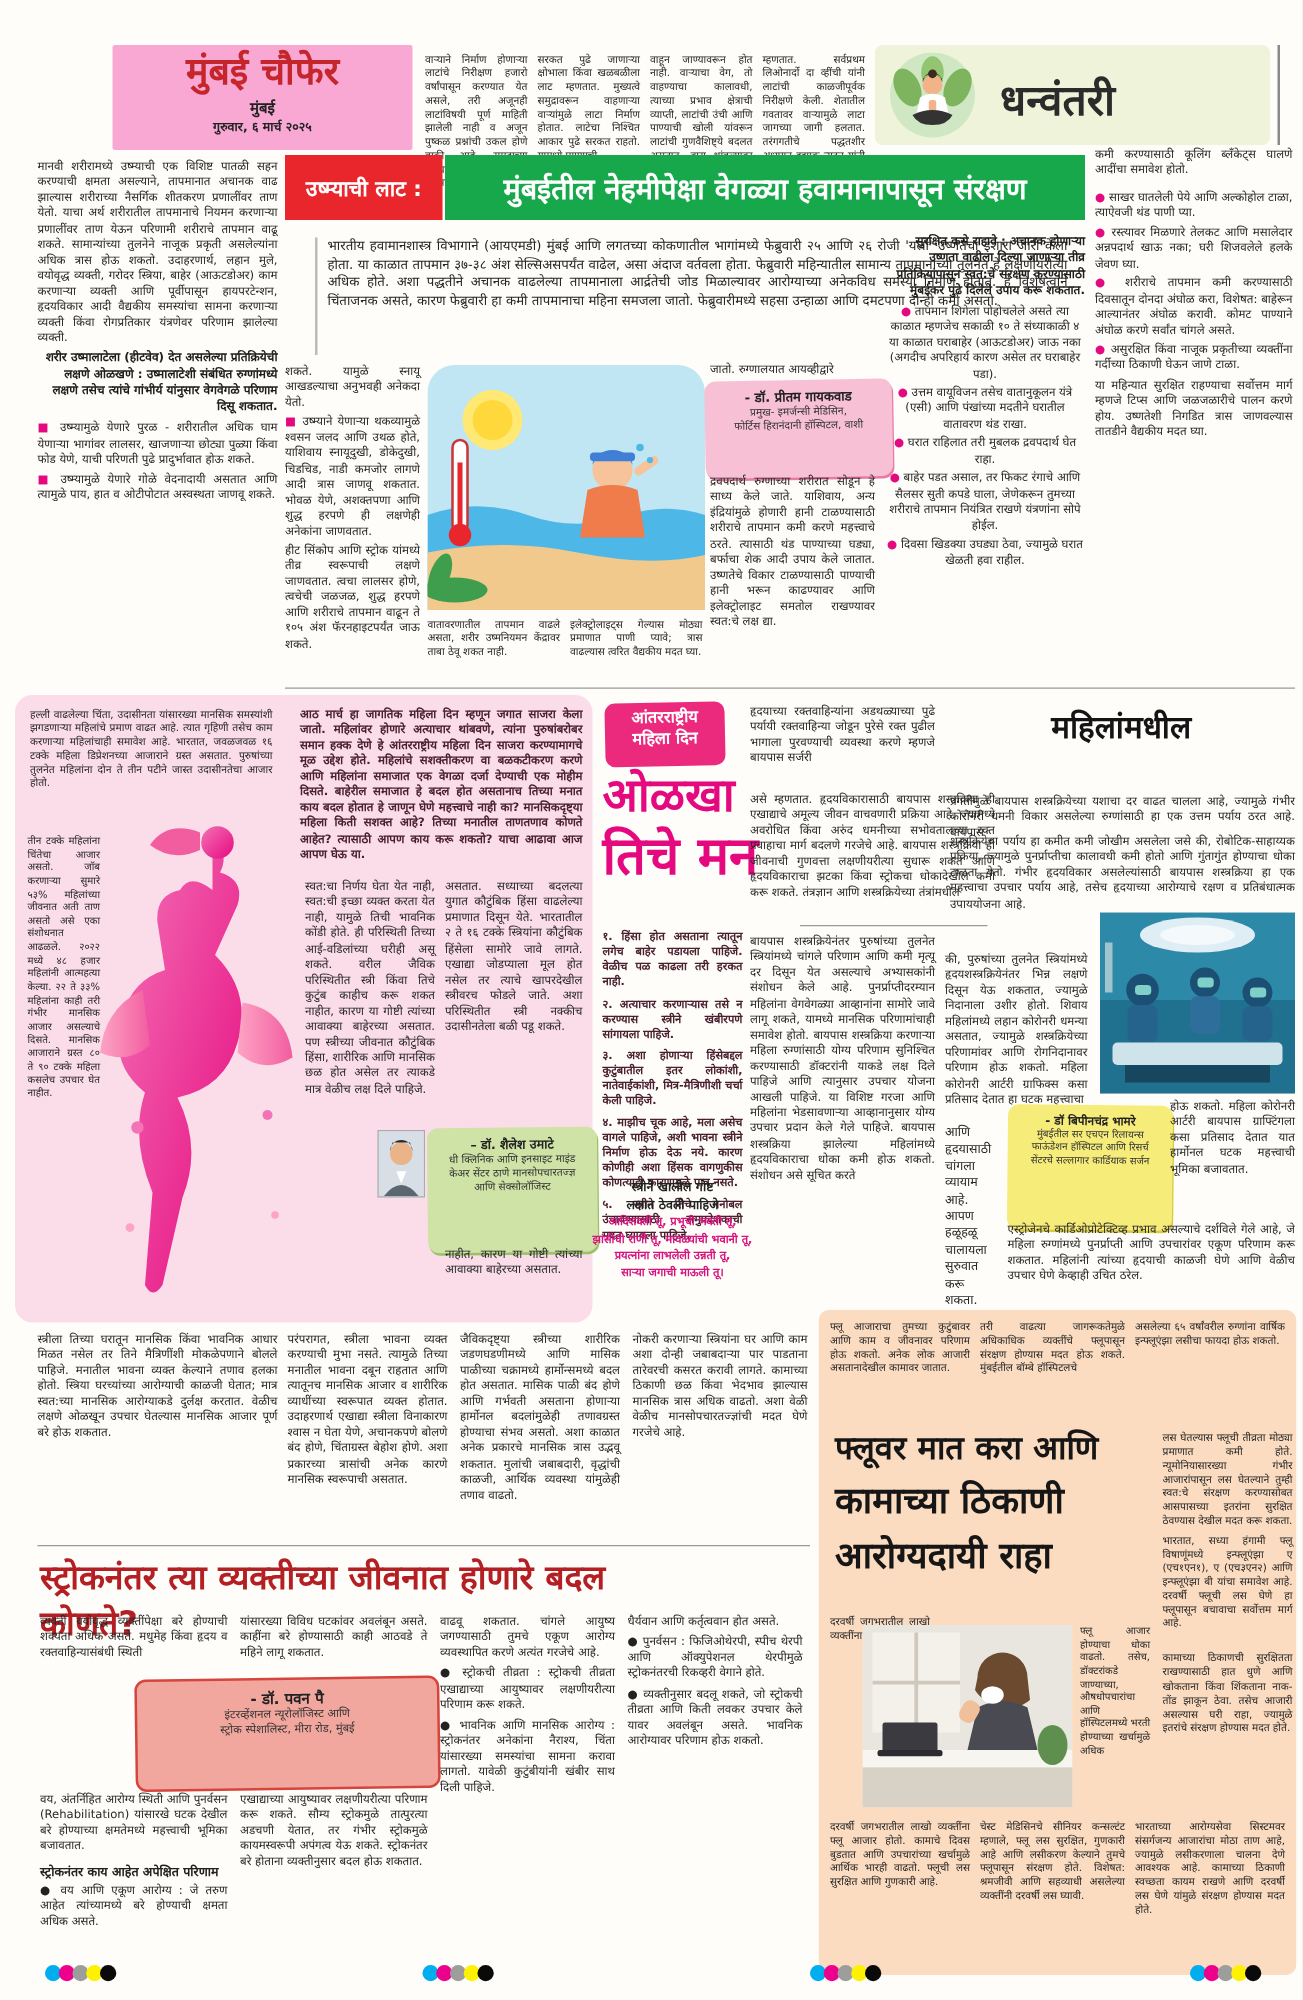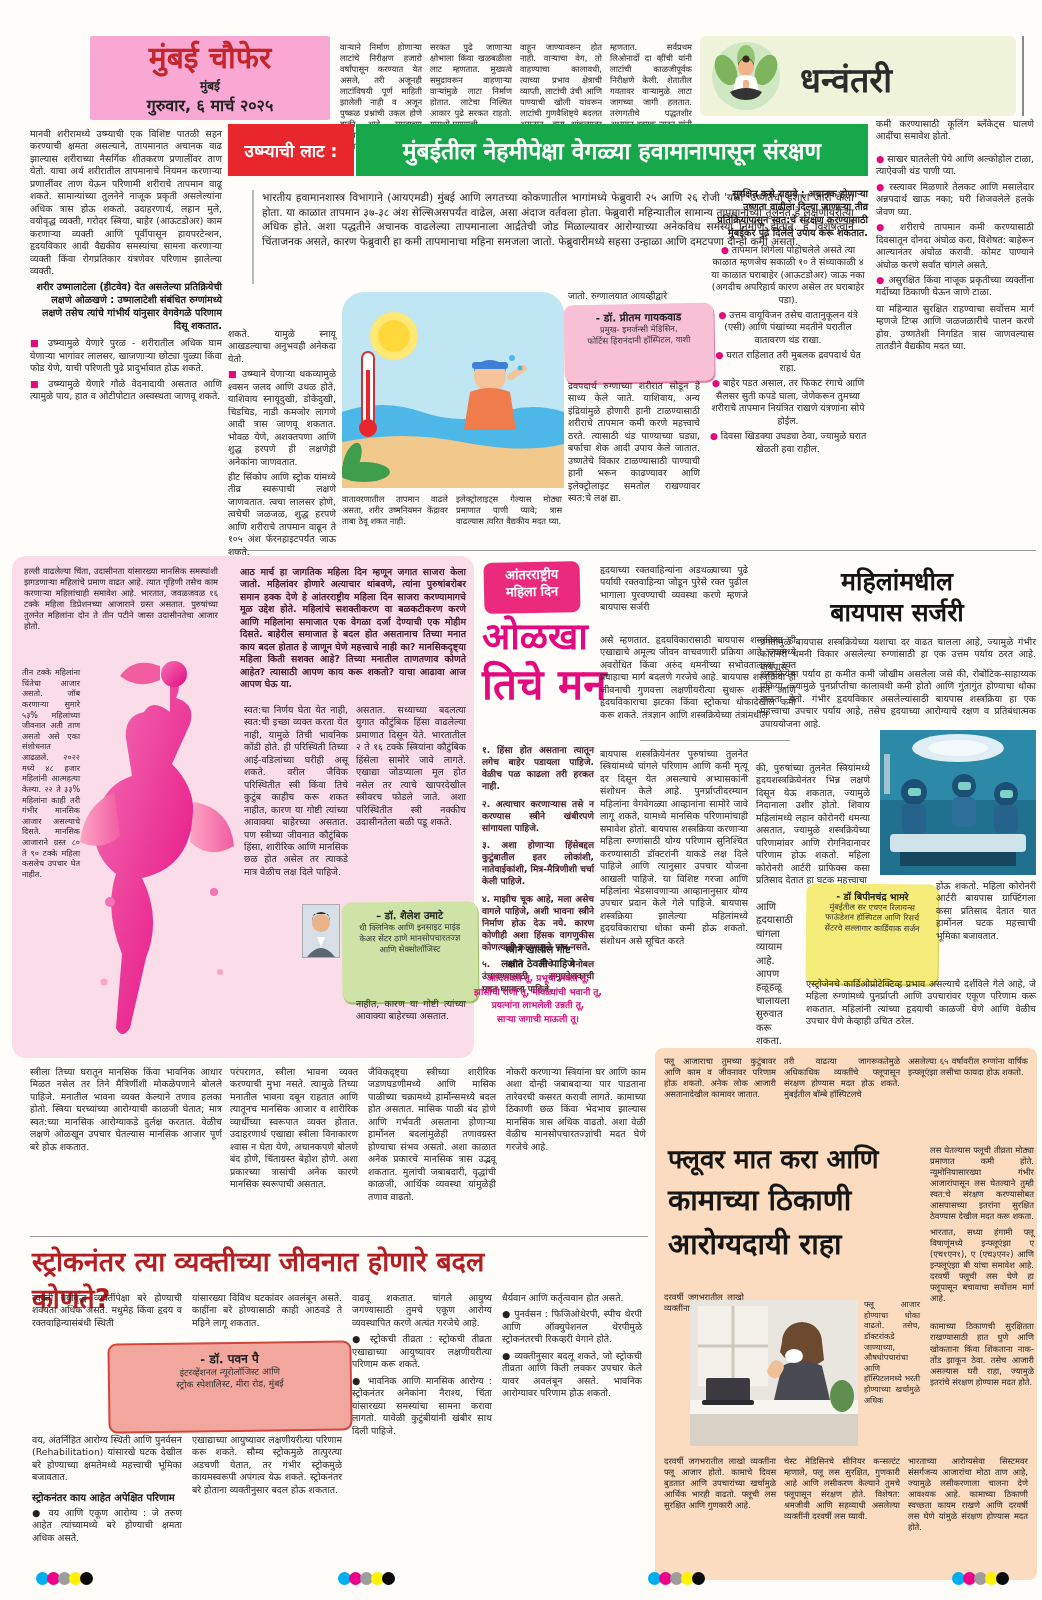--- a/index.html
+++ b/index.html
@@ -7,21 +7,21 @@
         font-family:"DejaVu Sans",sans-serif;color:#1d1d1d;}
   .abs{position:absolute;}
   .j{font-size:9.3px;line-height:1.34;text-align:justify;color:#262626;}
   .t8{font-size:8.3px;line-height:1.33;}
   .bold{font-weight:bold;}
   .ctr{text-align:center;}
   
   .mast{background:#f9a8d4;text-align:center;border-radius:2px;padding-top:6px;}
   .mast .ttl{font-size:30px;font-weight:bold;color:#c4262b;line-height:1.05;}
   .mast .city{font-size:12px;font-weight:bold;color:#222;margin-top:3px;}
-  .mast .date{font-size:16px;font-weight:bold;color:#222;}
+  .mast .date{font-size:10px;font-weight:bold;color:#222;}
   .dhan{background:#eef3d9;border-radius:6px;}
   .dhan .word{font-size:34px;font-weight:bold;color:#2b2b2b;}
   .vrule{width:2px;background:#8a8a8a;}
   
   .hlabel{background:#e8262c;color:#fff;font-weight:bold;font-size:17px;display:flex;align-items:center;justify-content:center;}
   .hmain{background:#17a84b;color:#fff;font-weight:bold;font-size:23px;display:flex;align-items:center;justify-content:center;}
   .subheadP{font-weight:bold;color:#1d1d1d;font-size:9.6px;line-height:1.35;text-align:right;}
   .sq::before{content:"■ ";color:#e5097f;}
   .dotb::before{content:"● ";color:#e5097f;}
   .dotk::before{content:"● ";color:#222;}
@@ -85,21 +85,21 @@
 
   <div class="abs" style="left:30px;top:128px;width:192px;">
     <div class="j">मानवी शरीरामध्ये उष्म्याची एक विशिष्ट पातळी सहन करण्याची क्षमता असल्याने, तापमानात अचानक वाढ झाल्यास शरीराच्या नैसर्गिक शीतकरण प्रणालींवर ताण येतो. याचा अर्थ शरीरातील तापमानाचे नियमन करणाऱ्या प्रणालींवर ताण येऊन परिणामी शरीराचे तापमान वाढू शकते. सामान्यांच्या तुलनेने नाजूक प्रकृती असलेल्यांना अधिक त्रास होऊ शकतो. उदाहरणार्थ, लहान मुले, वयोवृद्ध व्यक्ती, गरोदर स्त्रिया, बाहेर (आऊटडोअर) काम करणाऱ्या व्यक्ती आणि पूर्वीपासून हायपरटेन्शन, हृदयविकार आदी वैद्यकीय समस्यांचा सामना करणाऱ्या व्यक्ती किंवा रोगप्रतिकार यंत्रणेवर परिणाम झालेल्या व्यक्ती.</div>
     <div class="subheadP" style="margin-top:4px;">शरीर उष्मालाटेला (हीटवेव) देत असलेल्या प्रतिक्रियेची लक्षणे ओळखणे : उष्मालाटेशी संबंधित रुग्णांमध्ये लक्षणे तसेच त्यांचे गांभीर्य यांनुसार वेगवेगळे परिणाम दिसू शकतात.</div>
     <div class="j sq" style="margin-top:4px;">उष्म्यामुळे येणारे पुरळ - शरीरातील अधिक घाम येणाऱ्या भागांवर लालसर, खाजणाऱ्या छोट्या पुळ्या किंवा फोड येणे, याची परिणती पुढे प्रादुर्भावात होऊ शकते.</div>
     <div class="j sq" style="margin-top:3px;">उष्म्यामुळे येणारे गोळे वेदनादायी असतात आणि त्यामुळे पाय, हात व ओटीपोटात अस्वस्थता जाणवू शकते.</div>
   </div>
 
   <div class="abs j" style="left:252px;top:190px;width:592px;height:94px;font-size:10.6px;line-height:1.38;border-left:2px solid #bbb;padding-left:8px;">भारतीय हवामानशास्त्र विभागाने (आयएमडी) मुंबई आणि लगतच्या कोकणातील भागांमध्ये फेब्रुवारी २५ आणि २६ रोजी 'यलो' उष्णतेचा इशारा जारी केला होता. या काळात तापमान ३७-३८ अंश सेल्सिअसपर्यंत वाढेल, असा अंदाज वर्तवला होता. फेब्रुवारी महिन्यातील सामान्य तापमानाच्या तुलनेत हे लक्षणीयरीत्या अधिक होते. अशा पद्धतीने अचानक वाढलेल्या तापमानाला आर्द्रतेची जोड मिळाल्यावर आरोग्याच्या अनेकविध समस्या निर्माण होतात. हे विशेषत्वाने चिंताजनक असते, कारण फेब्रुवारी हा कमी तापमानाचा महिना समजला जातो. फेब्रुवारीमध्ये सहसा उन्हाळा आणि दमटपणा दोन्ही कमी असतो.</div>
 
-  <div class="abs" style="left:228px;top:292px;width:108px;margin-top:36px;">
+  <div class="abs" style="left:228px;top:292px;width:108px;">
     <div class="j">शकते. यामुळे स्नायू आखडल्याचा अनुभवही अनेकदा येतो.</div>
     <div class="j sq" style="margin-top:3px;">उष्म्याने येणाऱ्या थकव्यामुळे श्वसन जलद आणि उथळ होते, याशिवाय स्नायूदुखी, डोकेदुखी, चिडचिड, नाडी कमजोर लागणे आदी त्रास जाणवू शकतात. भोवळ येणे, अशक्तपणा आणि शुद्ध हरपणे ही लक्षणेही अनेकांना जाणवतात.</div>
     <div class="j" style="margin-top:3px;">हीट सिंकोप आणि स्ट्रोक यांमध्ये तीव्र स्वरूपाची लक्षणे जाणवतात. त्वचा लालसर होणे, त्वचेची जळजळ, शुद्ध हरपणे आणि शरीराचे तापमान वाढून ते १०५ अंश फॅरनहाइटपर्यंत जाऊ शकते.</div>
   </div>
 
   <svg class="abs" style="left:342px;top:292px;" width="222" height="196" viewBox="0 0 222 196">
     <rect x="0" y="0" width="222" height="196" rx="22" fill="#bfe6f2"></rect>
     <circle cx="52" cy="44" r="24" fill="#ffe873"></circle>
     <circle cx="52" cy="44" r="16" fill="#ffd93b"></circle>
     <path d="M0 120 q40 -14 80 0 q40 14 80 0 q31 -10 62 0 L222 196 L0 196 Z" fill="#4db8e8"></path>
@@ -215,21 +215,20 @@
   <div class="abs poem" style="left:470px;top:972px;width:136px;">
     <div>आदिशक्ती तू, प्रभूची भक्ती तू,</div>
     <div>झांसीची राणी तू, मावळ्यांची भवानी तू,</div>
     <div>प्रयत्नांना लाभलेली उन्नती तू,</div>
     <div>साऱ्या जगाची माऊली तू।</div>
   </div>
 
   <div class="abs j" style="left:600px;top:564px;width:148px;height:66px;">हृदयाच्या रक्तवाहिन्यांना अडथळ्याच्या पुढे पर्यायी रक्तवाहिन्या जोडून पुरेसे रक्त पुढील भागाला पुरवण्याची व्यवस्था करणे म्हणजे बायपास सर्जरी</div>
   <div class="abs bytitle" style="left:756px;top:566px;width:282px;">
     <div>महिलांमधील</div>
-    <div>बायपास सर्जरी</div>
   </div>
 
   <div class="abs j" style="left:760px;top:636px;width:276px;height:30px;">प्रगतीमुळे बायपास शस्त्रक्रियेच्या यशाचा दर वाढत चालला आहे, ज्यामुळे गंभीर कोरोनरी धमनी विकार असलेल्या रुग्णांसाठी हा एक उत्तम पर्याय ठरत आहे. बायपास</div>
   <div class="abs j" style="left:600px;top:634px;width:196px;height:100px;">असे म्हणतात. हृदयविकारासाठी बायपास शस्त्रक्रिया ही एखाद्याचे अमूल्य जीवन वाचवणारी प्रक्रिया आहे. ज्यामध्ये अवरोधित किंवा अरुंद धमनीच्या सभोवतालच्या रक्त प्रवाहाचा मार्ग बदलणे गरजेचे आहे. बायपास शस्त्रक्रिया ही जीवनाची गुणवत्ता लक्षणीयरीत्या सुधारू शकते आणि हृदयविकाराचा झटका किंवा स्ट्रोकचा धोकादेखील कमी करू शकते. तंत्रज्ञान आणि शस्त्रक्रियेच्या तंत्रांमधील</div>
   <div class="abs j" style="left:760px;top:668px;width:276px;height:92px;">शस्त्रक्रियेचा पर्याय हा कमीत कमी जोखीम असलेला जसे की, रोबोटिक-साहाय्यक प्रक्रिया, ज्यामुळे पुनर्प्राप्तीचा कालावधी कमी होतो आणि गुंतागुंत होण्याचा धोका टाळता येतो. गंभीर हृदयविकार असलेल्यांसाठी बायपास शस्त्रक्रिया हा एक महत्त्वाचा उपचार पर्याय आहे, तसेच हृदयाच्या आरोग्याचे रक्षण व प्रतिबंधात्मक उपाययोजना आहे.</div>
   <div class="abs hr" style="left:640px;top:740px;width:150px;"></div>
   <div class="abs j" style="left:600px;top:748px;width:148px;height:310px;">बायपास शस्त्रक्रियेनंतर पुरुषांच्या तुलनेत स्त्रियांमध्ये चांगले परिणाम आणि कमी मृत्यू दर दिसून येत असल्याचे अभ्यासकांनी संशोधन केले आहे. पुनर्प्राप्तीदरम्यान महिलांना वेगवेगळ्या आव्हानांना सामोरे जावे लागू शकते, यामध्ये मानसिक परिणामांचाही समावेश होतो. बायपास शस्त्रक्रिया करणाऱ्या महिला रुग्णांसाठी योग्य परिणाम सुनिश्चित करण्यासाठी डॉक्टरांनी याकडे लक्ष दिले पाहिजे आणि त्यानुसार उपचार योजना आखली पाहिजे. या विशिष्ट गरजा आणि महिलांना भेडसावणाऱ्या आव्हानानुसार योग्य उपचार प्रदान केले गेले पाहिजे. बायपास शस्त्रक्रिया झालेल्या महिलांमध्ये हृदयविकाराचा धोका कमी होऊ शकतो. संशोधन असे सूचित करते</div>
   <div class="abs j" style="left:756px;top:762px;width:114px;height:112px;">की, पुरुषांच्या तुलनेत स्त्रियांमध्ये हृदयशस्त्रक्रियेनंतर भिन्न लक्षणे दिसून येऊ शकतात, ज्यामुळे निदानाला उशीर होतो. शिवाय महिलांमध्ये लहान कोरोनरी धमन्या असतात, ज्यामुळे शस्त्रक्रियेच्या परिणामांवर आणि रोगनिदानावर परिणाम होऊ शकतो. महिला कोरोनरी आर्टरी ग्राफिक्स कसा प्रतिसाद देतात हा घटक महत्त्वाचा</div>
   <div class="abs j" style="left:756px;top:900px;width:44px;height:110px;font-size:10px;">आणि हृदयासाठी चांगला व्यायाम आहे. आपण हळूहळू चालायला सुरुवात करू शकता.</div>
 

